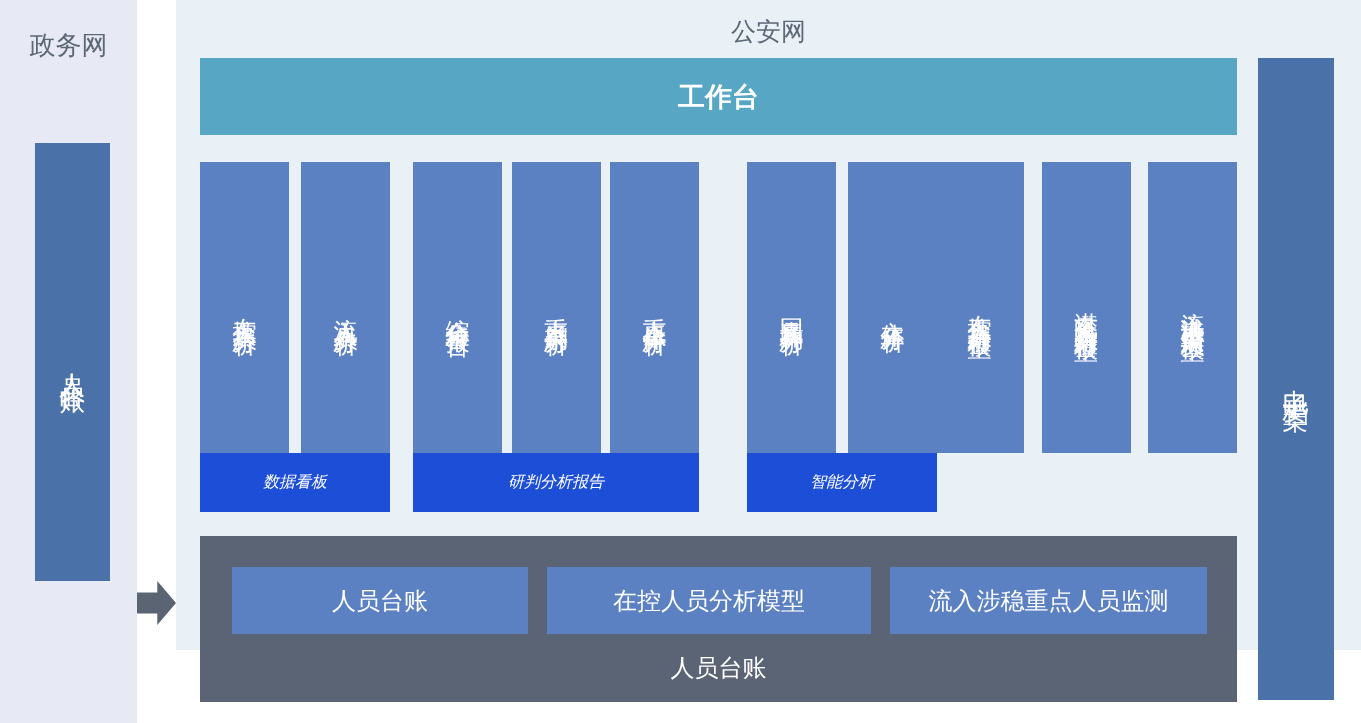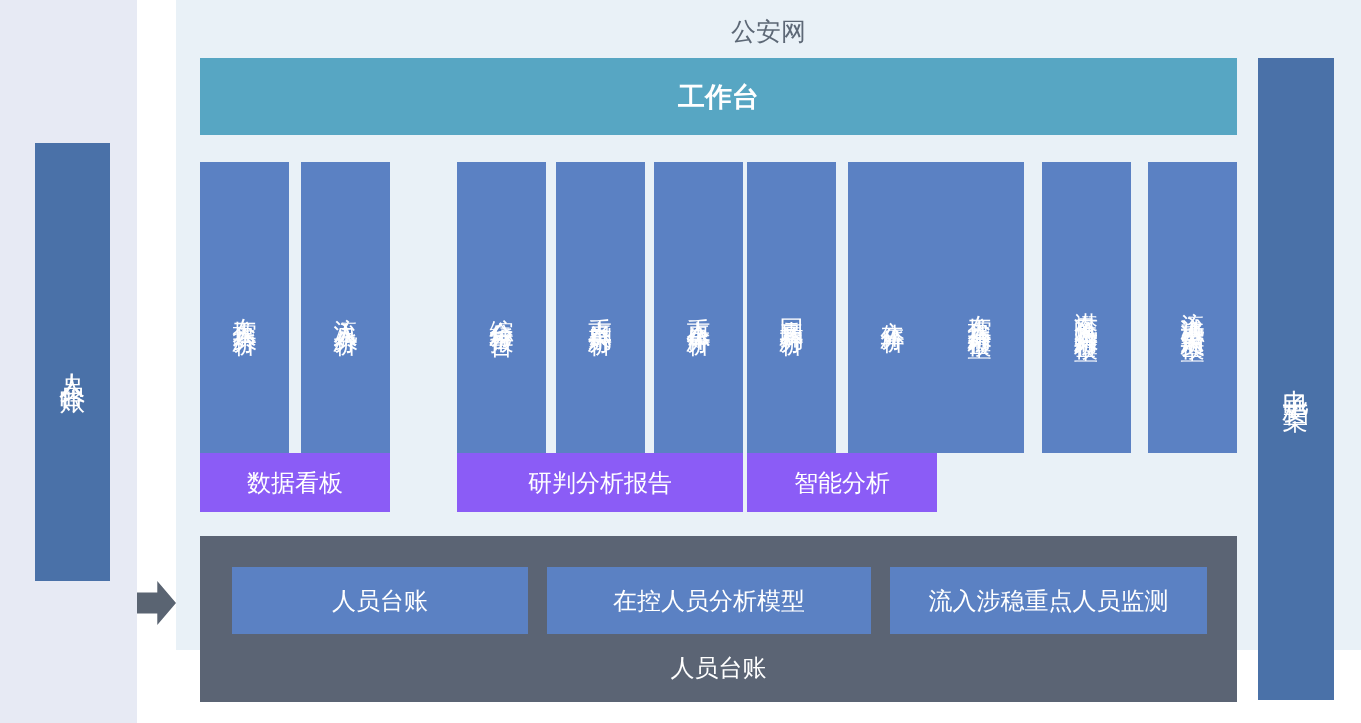--- a/index.html
+++ b/index.html
@@ -57,26 +57,27 @@
     width: 89px; height: 291px; background: #5b81c3;
     display: flex; align-items: center; justify-content: center;
   }
   .vtext {
     writing-mode: vertical-rl; text-orientation: upright;
     color: #ffffff; font-size: 24px; letter-spacing: 3px; line-height: 1;
     white-space: nowrap;
   }
   .group-footer {
     position: absolute; left: 0; top: 291px; width: 100%; height: 59px;
-    background: #8b5cf6; color: #ffffff;
+    background: #1d4ed8; color: #ffffff;
     display: flex; align-items: center; justify-content: center;
-    font-size: 24px;
+    font-size: 16px;
+    font-style: italic;
   }
   .g1 { left: 24px;  width: 190px; }
-  .g2 { left: 237px; width: 286px; margin-left: 44px; }
+  .g2 { left: 237px; width: 286px; }
   .g3 { left: 546px; width: 190px; margin-left: 25px; }
   .g4 { left: 759px; width: 302px; }
   
   .right-vbar {
     position: absolute; left: 1082px; top: 58px; width: 76px; height: 642px;
     background: #4a71a8;
     display: flex; align-items: center; justify-content: center;
   }
   .side-vtext {
     writing-mode: vertical-rl; text-orientation: upright;
@@ -102,20 +103,21 @@
   .btn-3 { width: 317px; }
   .bottom-box-label {
     position: absolute; left: 0; bottom: 18px; width: 100%;
     text-align: center; color: #ffffff; font-size: 24px;
   }
 </style>
 </head>
 <body>
 
 <div class="left-panel">
+  <div class="left-panel-title">政务网</div>
   <div class="left-vbar">
     <span class="side-vtext">人员台账</span>
   </div>
 </div>
 
 <div class="flow-arrow"></div>
 
 <div class="main-panel">
   <div class="main-panel-title">公安网</div>
 

